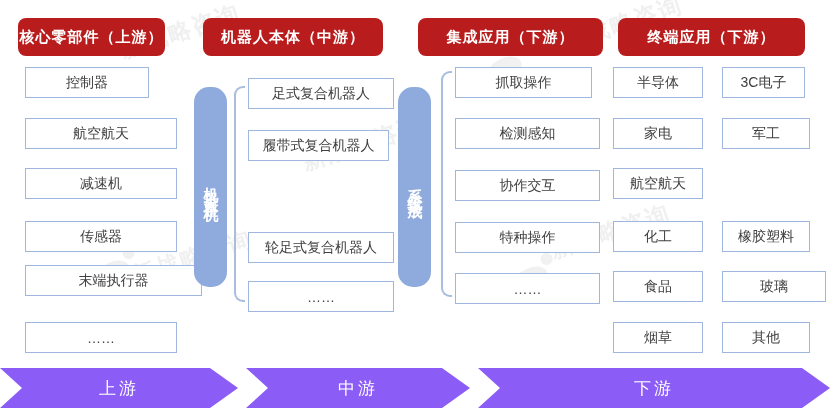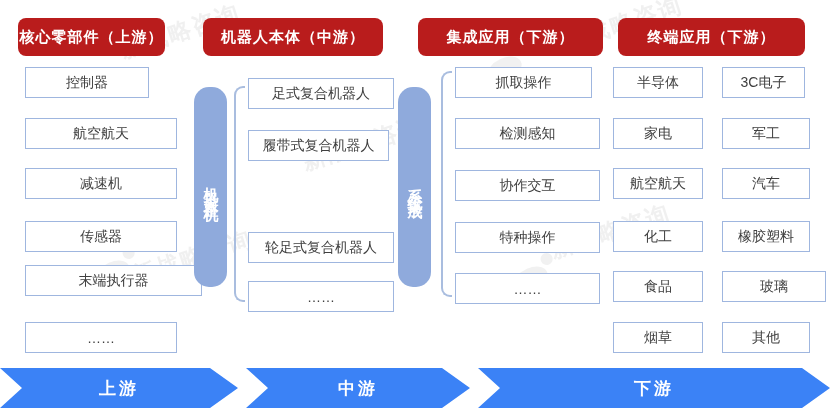--- a/index.html
+++ b/index.html
@@ -21,22 +21,22 @@
     position:absolute;width:33px;background:#8FAADC;border-radius:15px;
     color:#ffffff;font-weight:bold;font-size:15px;
     writing-mode:vertical-rl;text-orientation:upright;letter-spacing:5px;
     display:flex;align-items:center;justify-content:center;
   }
   .bracket{
     position:absolute;width:11px;box-sizing:border-box;
     border:2px solid #A9BDDF;border-right:none;border-radius:9px 0 0 9px;
   }
   .arrow{
-    position:absolute;top:368px;height:40px;background:#3b82f6;
-    color:#ffffff;font-weight:bold;font-size:17px;letter-spacing:3px;
+    position:absolute;top:368px;height:40px;background:#8b5cf6;
+    color:#ffffff;font-weight:normal;font-size:17px;letter-spacing:3px;
     display:flex;align-items:center;justify-content:center;
     clip-path:polygon(0 0, calc(100% - 28px) 0, 100% 50%, calc(100% - 28px) 100%, 0 100%, 22px 50%);
   }
   .wm{
     position:absolute;color:rgba(140,140,140,0.13);font-size:23px;font-weight:bold;
     transform:rotate(-18deg);letter-spacing:2px;white-space:nowrap;pointer-events:none;
   }
   .wm-logo{
     position:absolute;width:34px;height:20px;border-radius:55% 60% 50% 65%;
     background:rgba(140,140,140,0.12);transform:rotate(-24deg);pointer-events:none;
@@ -88,21 +88,20 @@
 
   <div class="hdr" style="left:618px;top:18px;width:187px">终端应用（下游）</div>
   <div class="box" style="left:613px;top:67px;width:90px">半导体</div>
   <div class="box" style="left:613px;top:118px;width:90px">家电</div>
   <div class="box" style="left:613px;top:168px;width:90px">航空航天</div>
   <div class="box" style="left:613px;top:221px;width:90px">化工</div>
   <div class="box" style="left:613px;top:271px;width:90px">食品</div>
   <div class="box" style="left:613px;top:322px;width:90px">烟草</div>
   <div class="box" style="left:722px;top:67px;width:83px">3C电子</div>
   <div class="box" style="left:722px;top:118px;width:88px">军工</div>
-  <div class="box" style="left:722px;top:168px;width:88px">汽车</div>
   <div class="box" style="left:722px;top:221px;width:88px">橡胶塑料</div>
   <div class="box" style="left:722px;top:271px;width:104px">玻璃</div>
   <div class="box" style="left:722px;top:322px;width:88px">其他</div>
 
   <div class="arrow" style="left:0px;width:238px">上游</div>
   <div class="arrow" style="left:246px;width:224px">中游</div>
   <div class="arrow" style="left:478px;width:352px">下游</div>
 
 </div>
 

